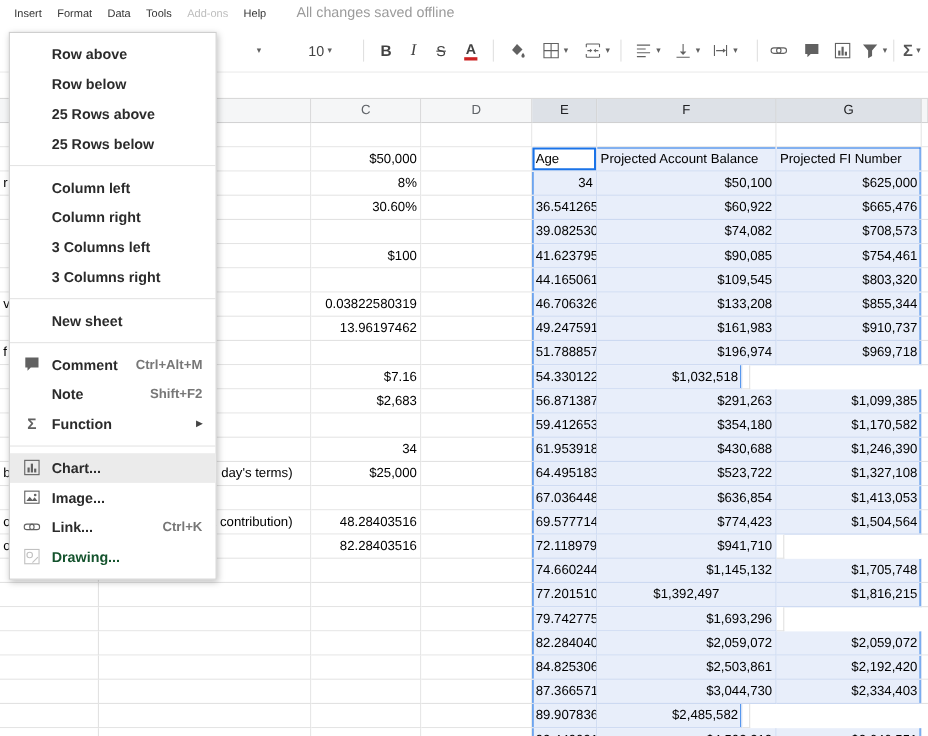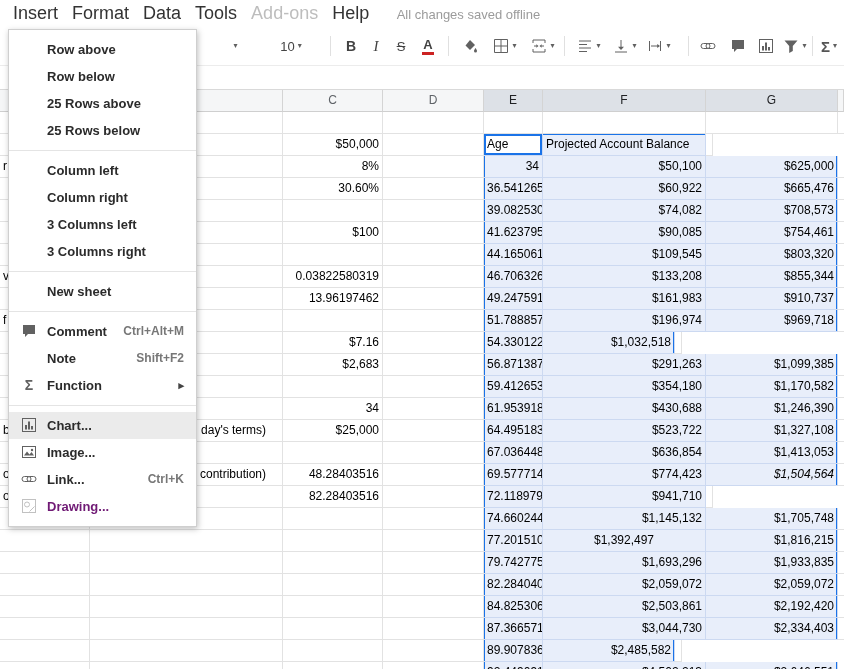--- a/index.html
+++ b/index.html
@@ -1,21 +1,21 @@
 <!DOCTYPE html>
 <html><head>
 <meta charset="utf-8">
 <style>
   html,body{margin:0;padding:0;background:#fff;}
   #app{position:relative;width:844px;height:669px;overflow:hidden;background:#fff;
        font-family:"Liberation Sans",sans-serif;-webkit-font-smoothing:antialiased;}
 
   
   #menubar{position:absolute;top:0;left:0;right:0;height:27px;background:#fff;z-index:6;padding-left:6px;box-sizing:border-box;}
-  .mb-item{display:inline-block;padding:0 7px;line-height:26px;font-size:18px;color:#333;cursor:pointer;}
+  .mb-item{display:inline-block;padding:0 7px;line-height:26px;font-size:10px;color:#333;cursor:pointer;}
   .mb-item.disabled{color:#bdbdbd;}
   #mb-status{display:inline-block;margin-left:16px;font-size:13px;color:#9b9b9b;}
 
   
   #toolbar{position:absolute;top:27px;left:0;right:0;height:38px;background:#fff;border-bottom:1px solid #ececec;z-index:4;}
   .tb{position:absolute;top:7px;height:24px;display:flex;align-items:center;justify-content:center;color:#444;cursor:pointer;font-size:13px;}
   .tb-sep{position:absolute;top:9px;width:1px;height:20px;background:#e0e0e0;}
   .caret{font-size:8px;color:#616161;margin-left:3px;line-height:10px;}
   .tb-b{font-weight:bold;font-size:14px;color:#424242;}
   .tb-i{font-family:"Liberation Serif",serif;font-style:italic;font-size:15px;color:#424242;}
@@ -40,21 +40,21 @@
   .al{text-align:left;} .ar{text-align:right;}
   .sel{background:#e8eefa;border-right-color:#ccd9f1;border-bottom-color:#ccd9f1;}
   .active{background:#fff;}
 
   
   #insert-menu{position:absolute;left:8px;top:29px;width:189px;background:#fff;border:1px solid #cfcfcf;
                box-shadow:1px 2px 6px rgba(0,0,0,.25);z-index:20;padding:6px 0;box-sizing:border-box;}
   .menu-item{position:relative;height:27px;line-height:27px;padding-left:38px;padding-right:12px;
              font-size:13px;font-weight:bold;color:#2b2b2b;cursor:pointer;}
   .menu-item.highlight{background:#ebebeb;}
-  .menu-item.disabled{color:#701a75;cursor:default;}
+  .menu-item.disabled{color:#14532d;cursor:default;}
   .menu-divider{height:1px;background:#e4e4e4;margin:6px 0;}
   .menu-icon{position:absolute;left:12px;top:5px;width:16px;height:16px;display:flex;align-items:center;justify-content:center;}
   .shortcut{float:right;color:#777;font-weight:bold;font-size:12px;}
   .submenu-arrow{float:right;color:#444;font-size:11px;}
   .mi-label{pointer-events:none;}
 </style>
 </head>
 <body>
 
 <div id="app">
@@ -80,20 +80,21 @@
         <div class="cell ar" style="width: 132px;"></div>
         <div class="cell al" style="width: 6px;"></div>
       </div>
       <div class="grow" style="top: 44px;">
         <div class="cell al" style="width: 90px;"></div>
         <div class="cell bcol ar" style="width: 193px;"></div>
         <div class="cell ar" style="width: 100px;">$50,000</div>
         <div class="cell al" style="width: 101px;"></div>
         <div class="cell al sel active" style="width: 59px; box-shadow: rgb(26, 115, 232) 0px 0px 0px 2px inset;">Age</div>
         <div class="cell al sel" style="width: 163px; box-shadow: rgb(26, 115, 232) 0px 1px 0px inset;">Projected Account Balance</div>
+        <div class="cell al sel" style="width: 132px; box-shadow: rgb(26, 115, 232) 0px 1px 0px inset, rgb(26, 115, 232) -1px 0px 0px inset;">Projected FI Number</div>
         <div class="cell al" style="width: 6px;"></div>
       </div>
       <div class="grow" style="top: 66px;">
         <div class="cell al" style="width: 90px;">r</div>
         <div class="cell bcol ar" style="width: 193px;"></div>
         <div class="cell ar" style="width: 100px;">8%</div>
         <div class="cell al" style="width: 101px;"></div>
         <div class="cell ar sel" style="width: 59px; box-shadow: rgb(26, 115, 232) 1px 0px 0px inset;">34</div>
         <div class="cell ar sel" style="width: 163px;">$50,100</div>
         <div class="cell ar sel" style="width: 132px; box-shadow: rgb(26, 115, 232) -1px 0px 0px inset;">$625,000</div>
@@ -228,21 +229,21 @@
         <div class="cell ar sel" style="width: 132px; box-shadow: rgb(26, 115, 232) -1px 0px 0px inset;">$1,413,053</div>
         <div class="cell al" style="width: 6px;"></div>
       </div>
       <div class="grow" style="top: 374px;">
         <div class="cell al" style="width: 90px;">o</div>
         <div class="cell bcol ar" style="width: 193px;">a contribution)</div>
         <div class="cell ar" style="width: 100px;">48.28403516</div>
         <div class="cell al" style="width: 101px;"></div>
         <div class="cell al sel" style="width: 59px; box-shadow: rgb(26, 115, 232) 1px 0px 0px inset;">69.5777142</div>
         <div class="cell ar sel" style="width: 163px;">$774,423</div>
-        <div class="cell ar sel" style="width: 132px; box-shadow: rgb(26, 115, 232) -1px 0px 0px inset; font-style: italic;">$1,504,564</div>
+        <div class="cell ar sel" style="width: 132px; box-shadow: rgb(26, 115, 232) -1px 0px 0px inset;">$1,504,564</div>
         <div class="cell al" style="width: 6px;"></div>
       </div>
       <div class="grow" style="top: 396px;">
         <div class="cell al" style="width: 90px;">o</div>
         <div class="cell bcol ar" style="width: 193px;"></div>
         <div class="cell ar" style="width: 100px;">82.28403516</div>
         <div class="cell al" style="width: 101px;"></div>
         <div class="cell al sel" style="width: 59px; box-shadow: rgb(26, 115, 232) 1px 0px 0px inset;">72.1189795</div>
         <div class="cell ar sel" style="width: 163px;">$941,710</div>
         <div class="cell al" style="width: 6px;"></div>
@@ -267,21 +268,20 @@
         <div class="cell ar sel" style="width: 132px; box-shadow: rgb(26, 115, 232) -1px 0px 0px inset;">$1,816,215</div>
         <div class="cell al" style="width: 6px;"></div>
       </div>
       <div class="grow" style="top: 462px;">
         <div class="cell al" style="width: 90px;"></div>
         <div class="cell bcol ar" style="width: 193px;"></div>
         <div class="cell ar" style="width: 100px;"></div>
         <div class="cell al" style="width: 101px;"></div>
         <div class="cell al sel" style="width: 59px; box-shadow: rgb(26, 115, 232) 1px 0px 0px inset;">79.7427754</div>
         <div class="cell ar sel" style="width: 163px;">$1,693,296</div>
-        <div class="cell ar sel" style="width: 132px; box-shadow: rgb(26, 115, 232) -1px 0px 0px inset;">$1,933,835</div>
         <div class="cell al" style="width: 6px;"></div>
       </div>
       <div class="grow" style="top: 484px;">
         <div class="cell al" style="width: 90px;"></div>
         <div class="cell bcol ar" style="width: 193px;"></div>
         <div class="cell ar" style="width: 100px;"></div>
         <div class="cell al" style="width: 101px;"></div>
         <div class="cell al sel" style="width: 59px; box-shadow: rgb(26, 115, 232) 1px 0px 0px inset;">82.2840407</div>
         <div class="cell ar sel" style="width: 163px;">$2,059,072</div>
         <div class="cell ar sel" style="width: 132px; box-shadow: rgb(26, 115, 232) -1px 0px 0px inset;">$2,059,072</div>

